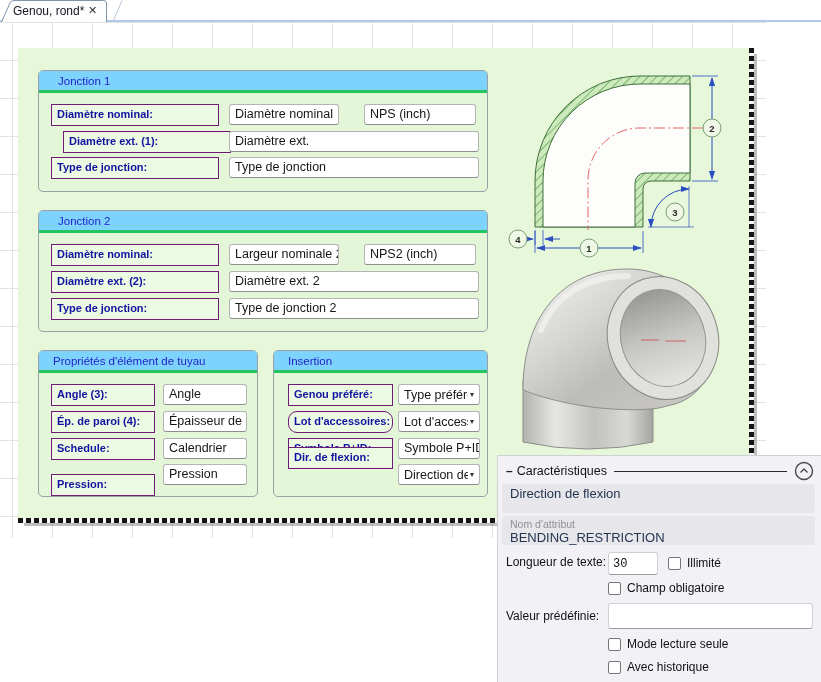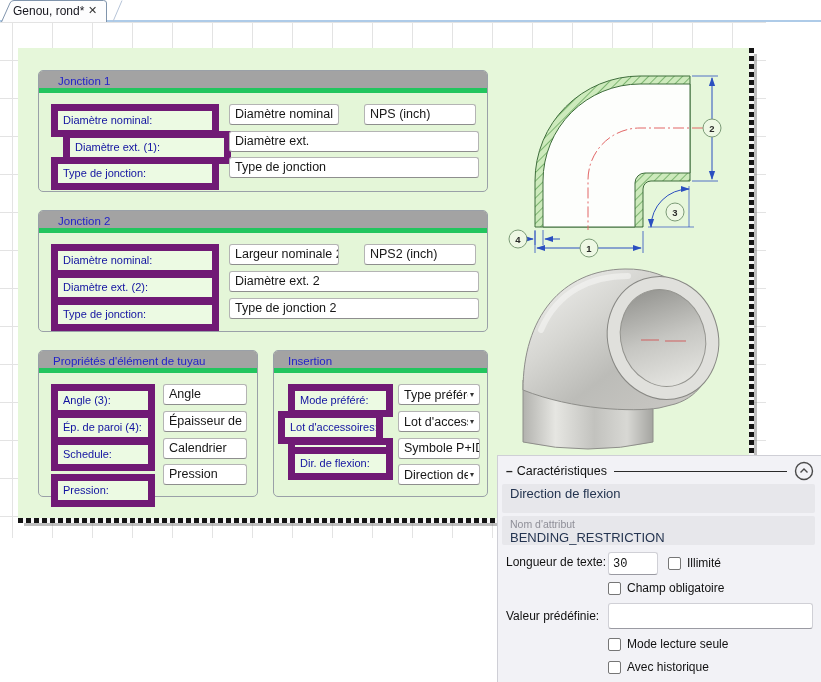--- a/index.html
+++ b/index.html
@@ -27,24 +27,24 @@
   
   .form { position:absolute; left:18px; top:48px; width:732px; height:470px; background:#e6f7da; }
   .ants-r { position:absolute; left:749px; top:48px; width:5px; height:475px;
             background:repeating-linear-gradient(180deg,#141414 0 5px,#f6f6f6 5px 8px); }
   .ants-b { position:absolute; left:18px; top:518px; width:736px; height:5px;
             background:repeating-linear-gradient(90deg,#141414 0 5px,#f6f6f6 5px 8px); }
   .shad-r { position:absolute; left:754px; top:54px; width:3px; height:469px; background:rgba(110,110,110,.45); }
   .shad-b { position:absolute; left:24px; top:523px; width:733px; height:3px; background:rgba(110,110,110,.45); }
   
   .groupbox { position:absolute; border:1px solid #9aa0a8; border-radius:5px; background:#e4f6d8; }
-  .gb-hd { height:22px; background:#a3a3a3; border-bottom:5px solid #22c55e; border-radius:4px 4px 0 0;
+  .gb-hd { height:22px; background:#7dd3fc; border-bottom:3px solid #22c55e; border-radius:4px 4px 0 0;
            color:#2323c8; font-size:11.5px; padding:4px 0 0 19px; }
-  .lbl { position:absolute; height:33px; background:#ecfae3; border:7px solid #701a75;
-         color:#1212a0; font-weight:normal; font-size:11px; padding:3px 0 0 5px;
+  .lbl { position:absolute; height:22px; background:#ecfae3; border:1px solid #701a75;
+         color:#1212a0; font-weight:bold; font-size:11px; padding:3px 0 0 5px;
          white-space:nowrap; overflow:hidden; }
   .field { position:absolute; height:21px; background:#fff; border:1px solid #b4b4b4; border-bottom-color:#8e8e8e;
            border-radius:3px; font-size:12.5px; color:#161616; padding:2px 5px 0 5px;
            white-space:nowrap; overflow:hidden; }
   .field.dd { display:flex; align-items:center; padding-top:0; }
   .field.dd .dd-txt { flex:1; overflow:hidden; white-space:nowrap; }
   .field.dd .dd-arrow { flex:none; font-size:8px; color:#333; padding-left:2px; }
   
   .panel { position:absolute; left:497px; top:455px; width:324px; height:227px;
            background:#f2f2f6; border-left:1px solid #cfcfd6; border-top:1px solid #cfcfd6; z-index:10;
@@ -109,26 +109,26 @@
     <div class="lbl" style="left:12px; top:60px; width:104px;">Ép. de paroi (4):</div>
     <div class="field" style="left:124px; top:60px; width:84px;">Épaisseur de paroi</div>
     <div class="lbl" style="left:12px; top:87px; width:104px;">Schedule:</div>
     <div class="field" style="left:124px; top:87px; width:84px;">Calendrier</div>
     <div class="lbl" style="left:12px; top:123px; width:104px;">Pression:</div>
     <div class="field" style="left:124px; top:113px; width:84px;">Pression</div>
   </div>
 
   <div class="groupbox" style="left:255px; top:302px; width:215px; height:147px;">
     <div class="gb-hd" style="padding-left:14px;">Insertion</div>
-    <div class="lbl" style="left:14px; top:33px; width:105px;">Mode préféré:</div>
+    <div class="lbl" style="left:14px; top:33px; width:105px;">Genou préféré:</div>
     <div class="field dd" style="left:124px; top:33px; width:82px;">
       <span class="dd-txt">Type préféré</span>
       <span class="dd-arrow">▾</span>
     </div>
-    <div class="lbl" style="left:4px; top:60px; width:105px;">Lot d'accessoires:</div>
+    <div class="lbl" style="left:14px; top:60px; width:105px;border-radius:9px;">Lot d'accessoires:</div>
     <div class="field dd" style="left:124px; top:60px; width:82px;">
       <span class="dd-txt">Lot d'accessoires</span>
       <span class="dd-arrow">▾</span>
     </div>
     <div class="lbl" style="left:14px; top:87px; width:105px;">Symbole P+ID:</div>
     <div class="field" style="left:124px; top:87px; width:82px;">Symbole P+ID</div>
     <div class="lbl" style="left:14px; top:96px; width:105px;">Dir. de flexion:</div>
     <div class="field dd" style="left:124px; top:113px; width:82px;">
       <span class="dd-txt">Direction de flexion</span>
       <span class="dd-arrow">▾</span>

